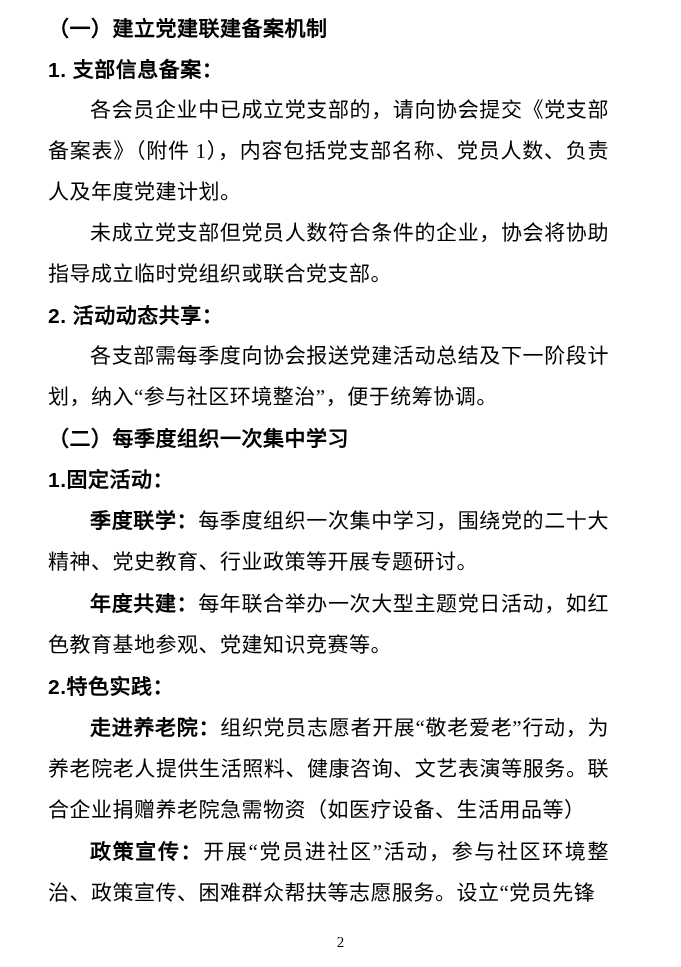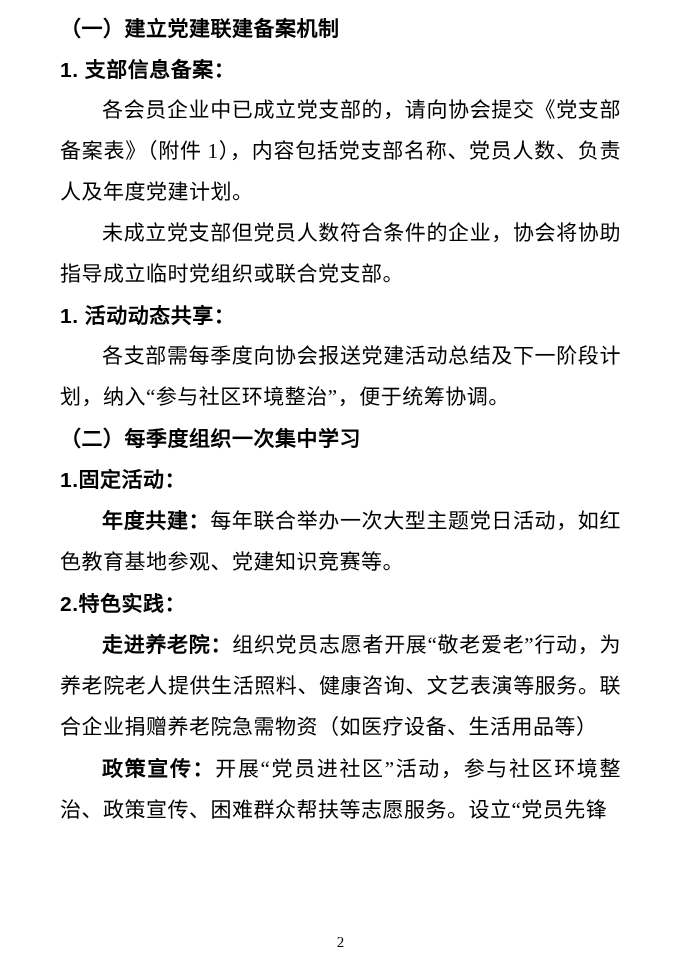--- a/index.html
+++ b/index.html
@@ -12,21 +12,21 @@
     width: 681px;
     height: 967px;
     background: #ffffff;
     overflow: hidden;
     font-family: "Liberation Serif", "DejaVu Serif", serif;
     color: #000000;
   }
   .content {
     position: absolute;
     top: 8px;
-    left: 60px;
+    left: 48px;
     width: 561px;
   }
   .para {
     margin: 0;
     font-size: 21px;
     line-height: 41px;
     text-align: justify;
     text-align-last: left;
     word-break: break-all;
     letter-spacing: 0.5px;
@@ -66,24 +66,25 @@
 </style>
 </head>
 <body>
 
 <div class="page">
   <main class="content">
       <p class="para h1"><span>（一）建立党建联建备案机制</span></p>
       <p class="para h2"><span>1. 支部信息备案：</span></p>
       <p class="para body"><span>各会员企业中已成立党支部的，请向协会提交《党支部备案表》（附件 1），内容包括党支部名称、党员人数、负责人及年度党建计划。</span></p>
       <p class="para body"><span>未成立党支部但党员人数符合条件的企业，协会将协助指导成立临时党组织或联合党支部。</span></p>
-      <p class="para h2"><span>1. 活动动态共享：</span></p>
+      <p class="para h2"><span>2. 活动动态共享：</span></p>
       <p class="para body"><span>各支部需每季度向协会报送党建活动总结及下一阶段计划，纳入“参与社区环境整治”，便于统筹协调。</span></p>
       <p class="para h1"><span>（二）每季度组织一次集中学习</span></p>
       <p class="para h2"><span>1.固定活动：</span></p>
+      <p class="para body"><span class="lead">季度联学：</span><span>每季度组织一次集中学习，围绕党的二十大精神、党史教育、行业政策等开展专题研讨。</span></p>
       <p class="para body"><span class="lead">年度共建：</span><span>每年联合举办一次大型主题党日活动，如红色教育基地参观、党建知识竞赛等。</span></p>
       <p class="para h2"><span>2.特色实践：</span></p>
       <p class="para body"><span class="lead">走进养老院：</span><span>组织党员志愿者开展“敬老爱老”行动，为养老院老人提供生活照料、健康咨询、文艺表演等服务。联合企业捐赠养老院急需物资（如医疗设备、生活用品等）</span></p>
       <p class="para body"><span class="lead">政策宣传：</span><span>开展“党员进社区”活动，参与社区环境整治、政策宣传、困难群众帮扶等志愿服务。设立“党员先锋</span></p>
     </main>
   <footer class="footer">
     <span class="page-number">2</span>
   </footer>
 </div>
 

